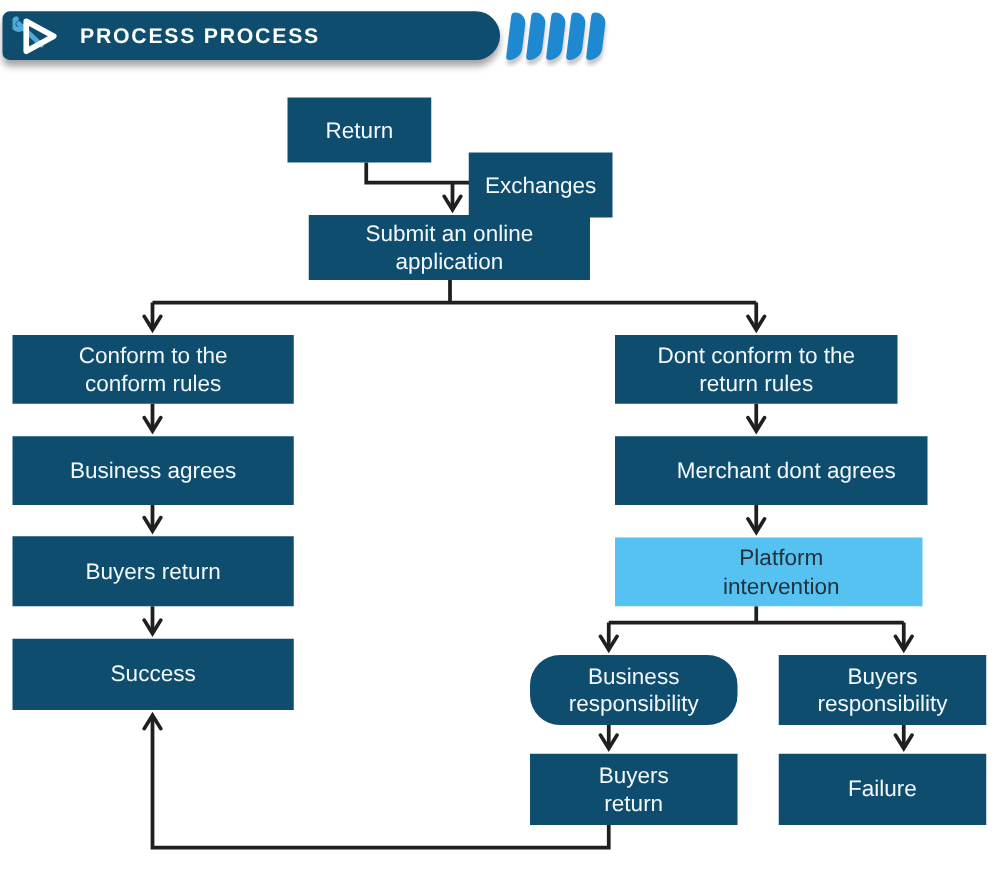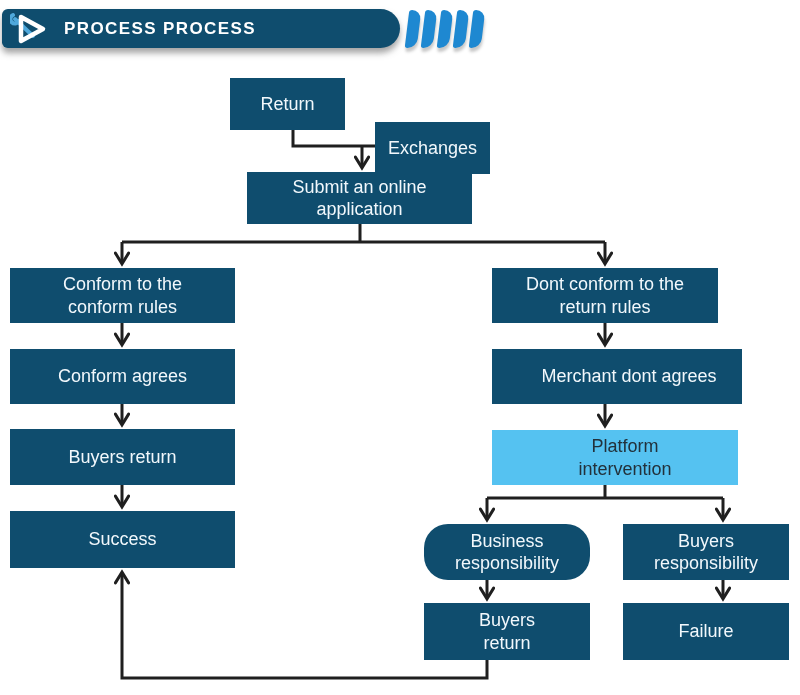--- a/index.html
+++ b/index.html
@@ -109,21 +109,21 @@
       <div class="chev"></div>
       <div class="chev"></div>
     </div>
 
   <div class="node p-return">Return</div>
   <div class="node p-exchanges">Exchanges</div>
   <div class="node p-submit">Submit an online
 application</div>
   <div class="node p-conform">Conform to the
 conform rules</div>
-  <div class="node p-magree">Conform agrees</div>
+  <div class="node p-magree">Business agrees</div>
   <div class="node p-breturnL">Buyers return</div>
   <div class="node p-success">Success</div>
   <div class="node p-dontconform">Dont conform to the
 return rules</div>
   <div class="node p-mdont">Merchant dont agrees</div>
   <div class="node light p-platform">Platform
 intervention</div>
   <div class="node p-bizresp">Business
 responsibility</div>
   <div class="node p-buyresp">Buyers

